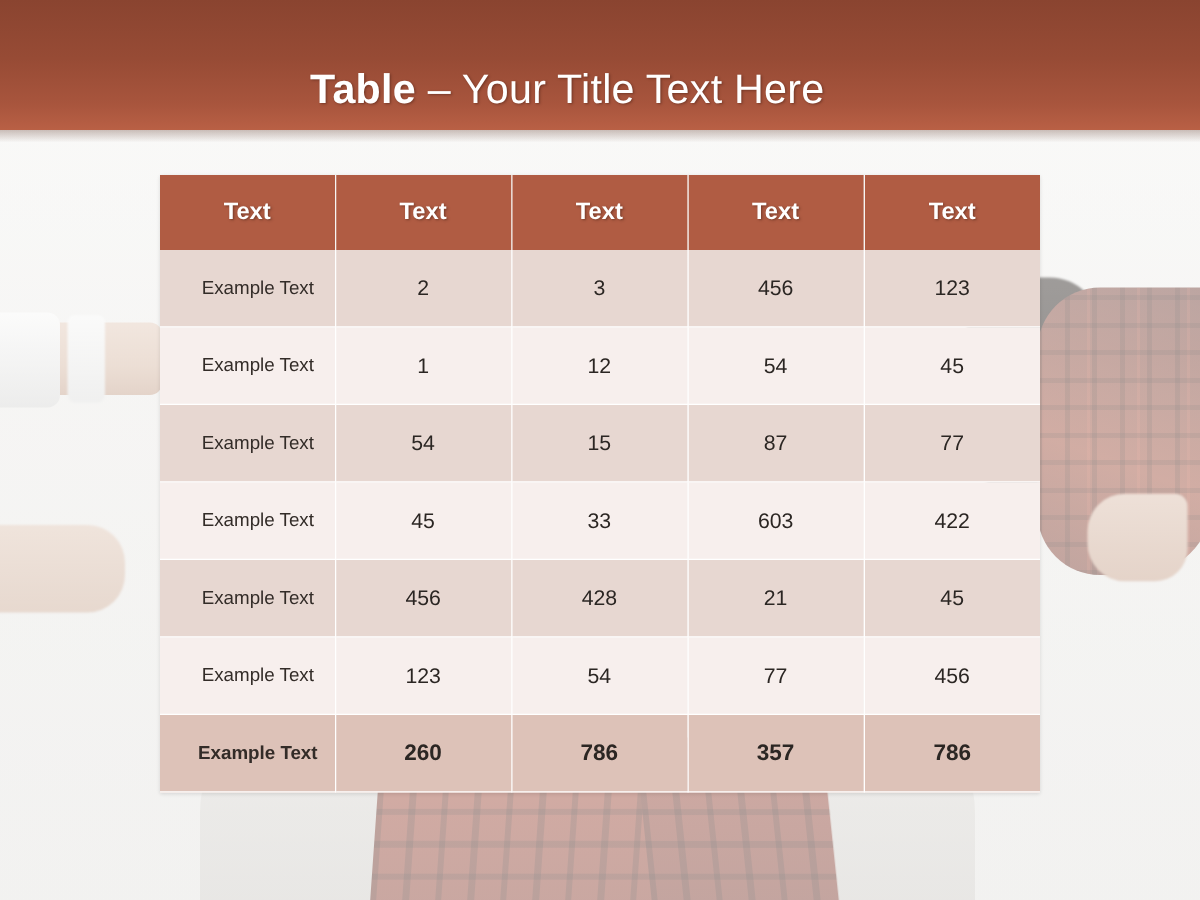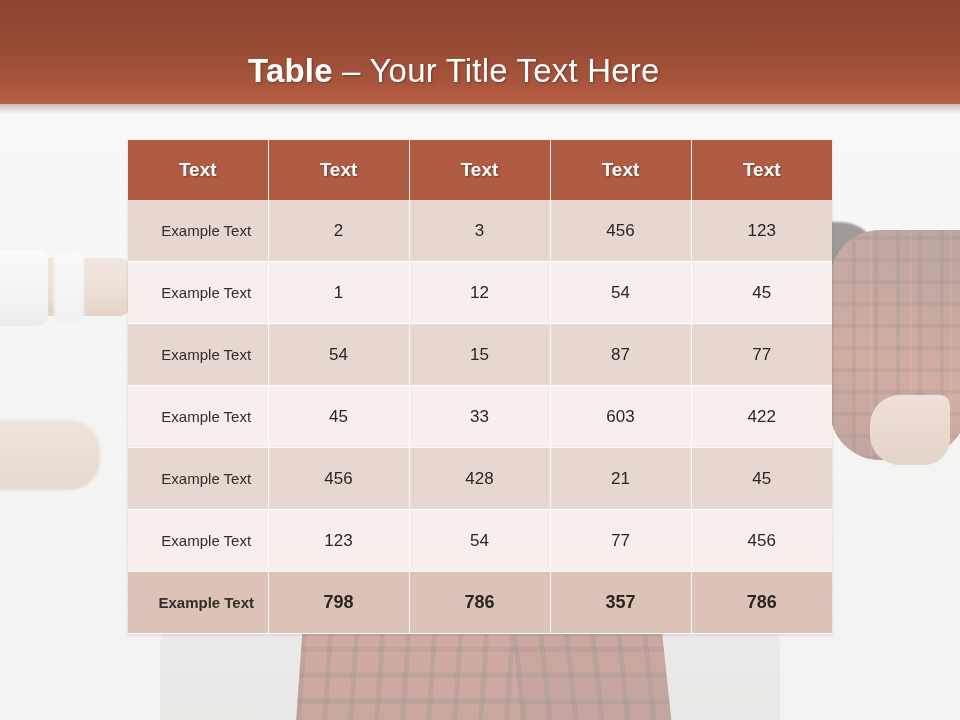--- a/index.html
+++ b/index.html
@@ -335,21 +335,21 @@
         </tr>
         <tr class="band-b">
           <td class="label">Example Text</td>
           <td>123</td>
           <td>54</td>
           <td>77</td>
           <td>456</td>
         </tr>
         <tr class="total">
           <td class="label">Example Text</td>
-          <td>798</td>
+          <td>260</td>
           <td>786</td>
           <td>357</td>
           <td>786</td>
         </tr>
       </tbody>
     </table>
   </div>
 
 </div>
 

